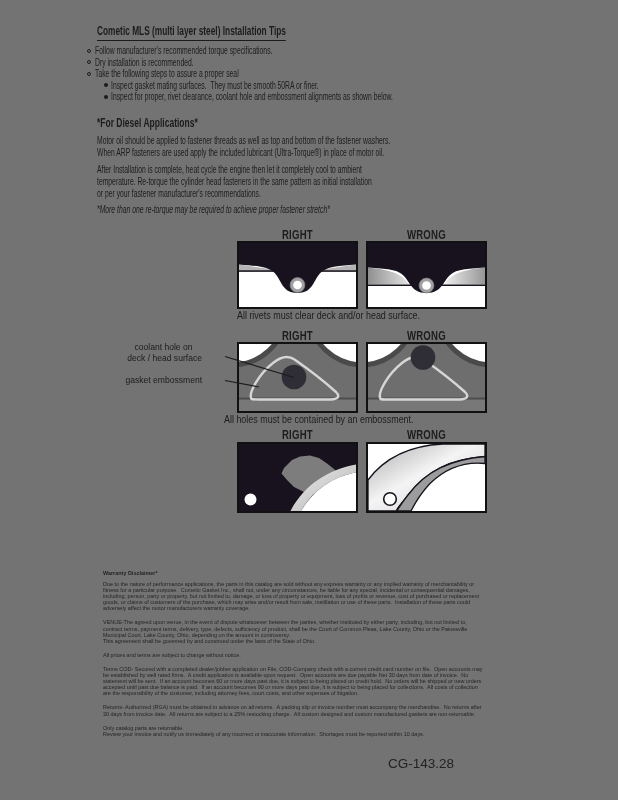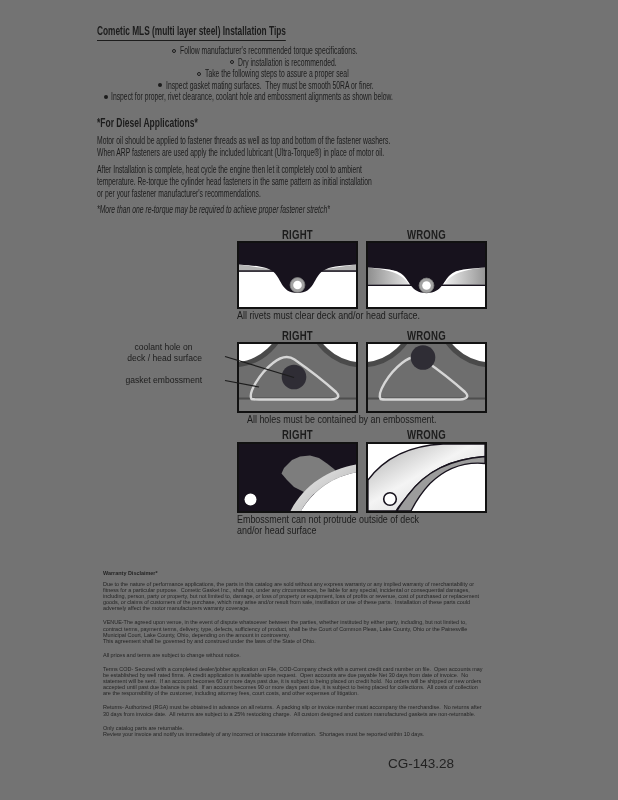--- a/index.html
+++ b/index.html
@@ -11,21 +11,21 @@
   .cx{display:inline-block;transform:scaleX(.68);transform-origin:0 0;white-space:pre;}
   .cx64{display:inline-block;transform:scaleX(.64);transform-origin:0 0;white-space:pre;}
   .cx80c{display:inline-block;transform:scaleX(.80);transform-origin:50% 0;white-space:pre;}
   .cx85{display:inline-block;transform:scaleX(.85);transform-origin:0 0;white-space:pre;}
   .cx90r{display:inline-block;transform:scaleX(.90);transform-origin:100% 0;white-space:pre;}
   .cx94{display:inline-block;transform:scaleX(.94);transform-origin:0 0;white-space:pre;}
 
   .title{font-size:13px;font-weight:bold;}
   .title .cx64{border-bottom:1.6px solid #1c1c1c;padding-bottom:1.5px;}
 
-  .blist{font-size:10px;text-align:center;}
+  .blist{font-size:10px;}
   .brow{height:11.55px;line-height:11.55px;white-space:nowrap;}
   .brow.sub{padding-left:16.5px;}
   .circ{box-sizing:border-box;width:4px;height:4px;border:1px solid #1c1c1c;border-radius:50%;
         display:inline-block;margin-right:4px;vertical-align:1.5px;}
   .dot{width:4.2px;height:4.2px;background:#1c1c1c;border-radius:50%;
        display:inline-block;margin-right:3.5px;vertical-align:1.5px;}
 
   .h-diesel{font-size:12.5px;font-weight:bold;}
   .para div{height:12.2px;line-height:12.2px;font-size:10px;}
   .note{font-size:10px;}
@@ -147,21 +147,21 @@
     <rect x="2" y="2" width="117" height="67" fill="#6e6e6e"></rect>
     <rect x="2" y="55.5" width="117" height="2.2" fill="#4e4e4e"></rect>
     <rect x="2" y="57.7" width="117" height="11.3" fill="#787878"></rect>
     <ellipse cx="-6" cy="-27" rx="54" ry="50" fill="#ffffff" stroke="#4a4a4a" stroke-width="5"></ellipse>
     <ellipse cx="127" cy="-27" rx="54" ry="50" fill="#ffffff" stroke="#4a4a4a" stroke-width="5"></ellipse>
     <path d="M14.5,57 C11,51 22,32 36,21 C44,14.5 51,13 57.5,17.5 C69,25.5 89,41 99,50 C103.5,54.5 101,57 94,57.5 L22,57.5 C17,57.5 16,57.5 14.5,57 Z" fill="none" stroke="#d6d6d6" stroke-width="2.4"></path>
     <circle cx="57" cy="15.5" r="12.3" fill="#2f2d35"></circle>
     <rect x="1" y="1" width="119" height="69" fill="none" stroke="#111111" stroke-width="2"></rect>
   </svg>
 
-  <div class="abs cap" style="left:247px;top:414px;">
+  <div class="abs cap" style="left:224px;top:414px;">
     <div><span class="cx85">All holes must be contained by an embossment.</span></div>
   </div>
 
   <div class="abs rw-label" style="left:237px;top:428px;"><span class="cx80c">RIGHT</span></div>
   <div class="abs rw-label" style="left:366px;top:428px;"><span class="cx80c">WRONG</span></div>
 
   <svg class="abs panel" style="left:237px;top:442px;" width="121" height="71" viewBox="0 0 121 71">
     <defs>
       <linearGradient id="p3g" x1="0" y1="0" x2="1" y2="1">
         <stop offset="0" stop-color="#f0f0f0"></stop>
@@ -184,24 +184,20 @@
           <stop offset="1" stop-color="#c6c6c6"></stop>
       </linearGradient>
     </defs>
     <rect x="0" y="0" width="121" height="71" fill="#ffffff"></rect>
     <path d="M2,38 C20,14 45,3.5 77,2 L119,2 V14.5 C86,17 62,28 43,52 C38,58.5 33,63.5 30,69 L2,69 Z" fill="url(#p3w)" stroke="#17121d" stroke-width="1.3"></path>
     <path d="M119,14.5 C84,17.5 60,29 42,53 C37.5,59 33.5,64 31,69 L45,69 C49.5,60 56,50 64,41.5 C80,26 99,19.5 119,21.5 Z" fill="#9c9c9c" stroke="#17121d" stroke-width="1.3"></path>
     <circle cx="24" cy="57" r="6.3" fill="#ffffff" stroke="#17121d" stroke-width="1.6"></circle>
     <rect x="1" y="1" width="119" height="69" fill="none" stroke="#111111" stroke-width="2"></rect>
   </svg>
 
-  <div class="abs cap" style="left:237px;top:514px;">
-    <div><span class="cx85">Embossment can not protrude outside of deck</span></div>
-    <div><span class="cx85">and/or head surface</span></div>
-  </div>
 
   <svg class="overlay" width="618" height="800" viewBox="0 0 618 800">
     <line x1="225" y1="356.5" x2="294" y2="377.5" stroke="#1c1c1c" stroke-width="1.2"></line>
     <line x1="225" y1="380.5" x2="259" y2="387" stroke="#1c1c1c" stroke-width="1.2"></line>
   </svg>
 
   <div class="abs legal" style="left:103px;top:570px;">
     <p class="head"><span class="cx94">Warranty Disclaimer*</span></p>
 
     <p>

